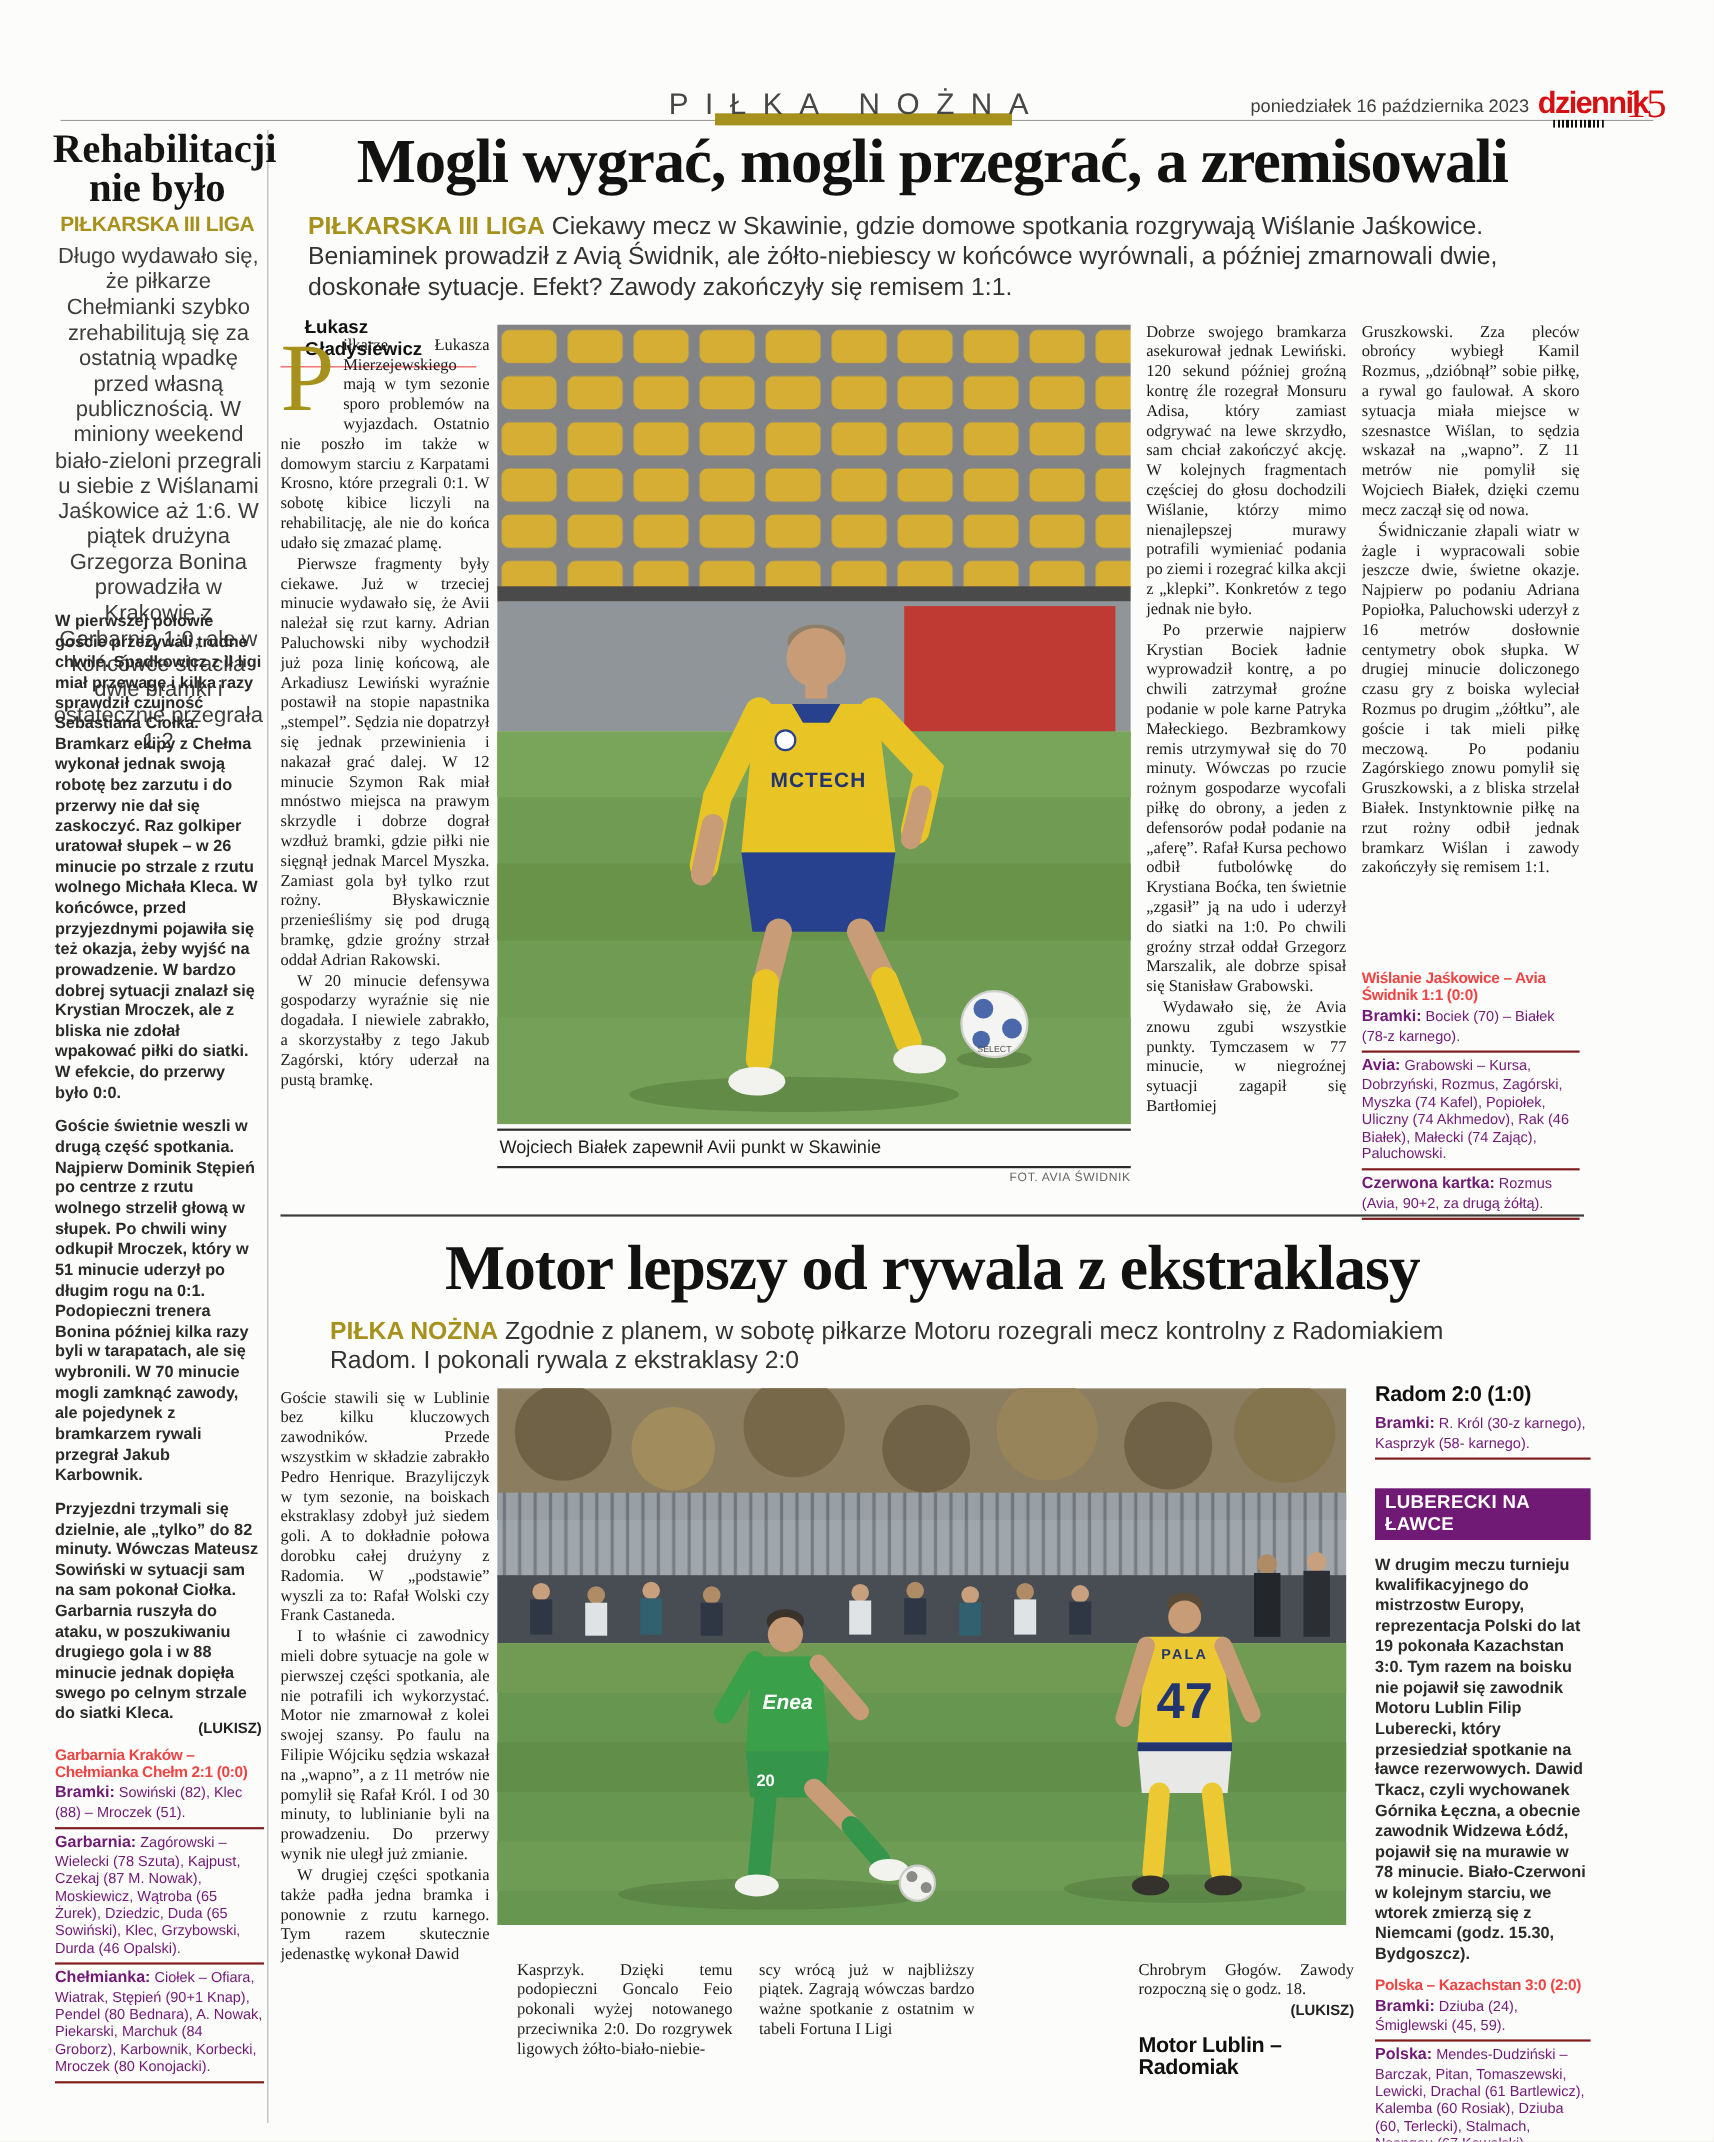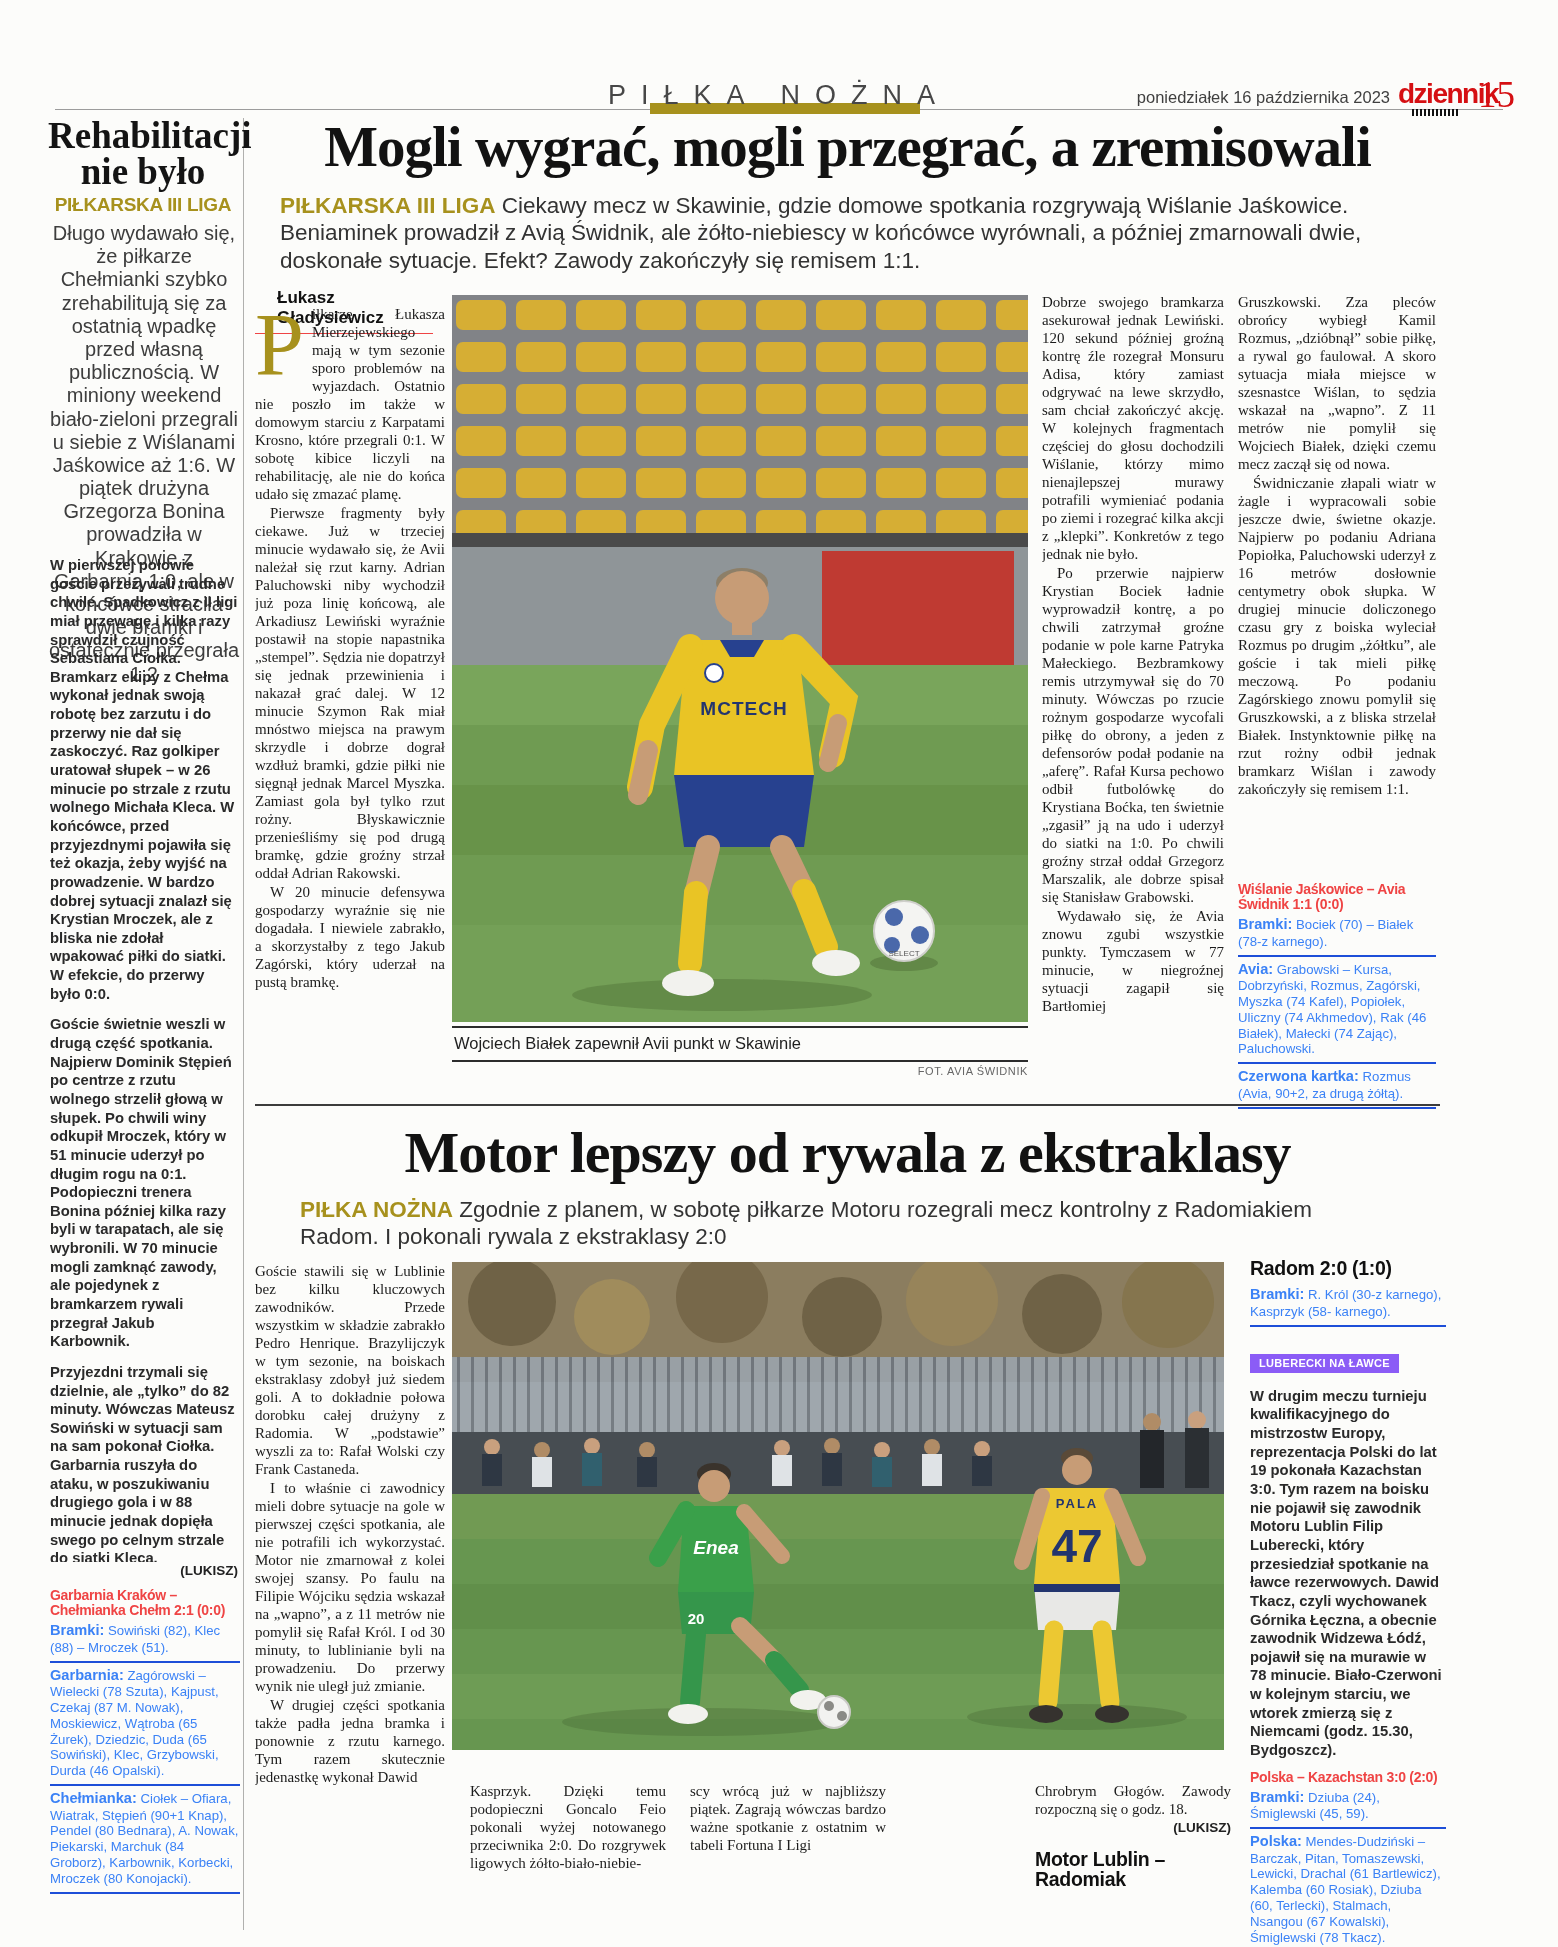--- a/index.html
+++ b/index.html
@@ -25,37 +25,37 @@
   .sb-headline{font-family:"Liberation Serif",serif;font-weight:700;font-size:37px;line-height:.98;text-align:center;color:#141414}
   .kicker{font-weight:700;color:#a7911d}
   .sb-kicker{font-size:19px;text-align:center;letter-spacing:-0.3px}
   .sb-intro{font-size:20px;line-height:1.16;text-align:center;color:#3d3d3d}
   .sb-body{font-weight:700;font-size:14.8px;line-height:1.26;color:#2a2a2a;text-align:left}
   .sb-body p+p{margin-top:12px}
   .sig{text-align:right;font-weight:700;font-size:13.5px;color:#222}
 
   
   .mb-title{font-weight:700;font-size:14px;line-height:1.08;color:#ef4444;letter-spacing:-0.3px}
-  .mb-row{padding:4px 0 5px;border-bottom:2px solid #1d4ed8;font-size:13.2px;line-height:1.2;color:#3b82f6}
+  .mb-row{padding:4px 0 5px;border-bottom:2px solid #7f1d1d;font-size:13.2px;line-height:1.2;color:#701a75}
   .mb-row .lbl{font-weight:700;font-size:14.6px}
 
   
   .headline-1{font-family:"Liberation Serif",serif;font-weight:700;font-size:57px;letter-spacing:-1px;line-height:1;text-align:center;color:#121212;white-space:nowrap}
   .lead{font-size:22.5px;line-height:1.22;color:#333;}
   .lead .kicker{font-size:22.5px}
   .byline{font-weight:700;font-size:17px;color:#111;border-bottom:1px solid #ef4444;padding:0 0 5px 22px}
   .serifcol{font-family:"Liberation Serif",serif;font-size:15px;line-height:1.2;text-align:justify;color:#1b1b1b}
   .serifcol p+p{text-indent:15px;margin-top:1px}
   .dropcap{float:left;font-family:"Liberation Serif",serif;font-size:88px;line-height:70px;color:#a7911d;padding:5px 8px 0 0}
   .caption{font-size:16.5px;color:#1f1f1f;padding:6px 2px 7px;border-top:2px solid #2c2c2c;border-bottom:2px solid #2c2c2c}
   .credit{font-size:11px;color:#666;text-align:right;letter-spacing:.6px;margin-top:3px}
 
   
   .headline-2{font-family:"Liberation Serif",serif;font-weight:700;font-size:58px;letter-spacing:-1px;line-height:1;text-align:center;color:#121212;white-space:nowrap}
-  .badge{display:inline-block;background:#8b5cf6;color:#fff;font-weight:700;font-size:11px;padding:3px 9px 4px;letter-spacing:.3px}
+  .badge{display:inline-block;background:#701a75;color:#fff;font-weight:700;font-size:17px;padding:3px 9px 4px;letter-spacing:.3px}
   .rc-body{font-weight:700;font-size:14.8px;line-height:1.26;color:#2a2a2a}
   .bold-title{font-weight:700;font-size:19.5px;letter-spacing:-0.3px;color:#101010;line-height:1.05}
 
   svg text{font-family:"Liberation Sans",sans-serif}
 </style>
 </head>
 <body>
 
 <div id="page">
 

